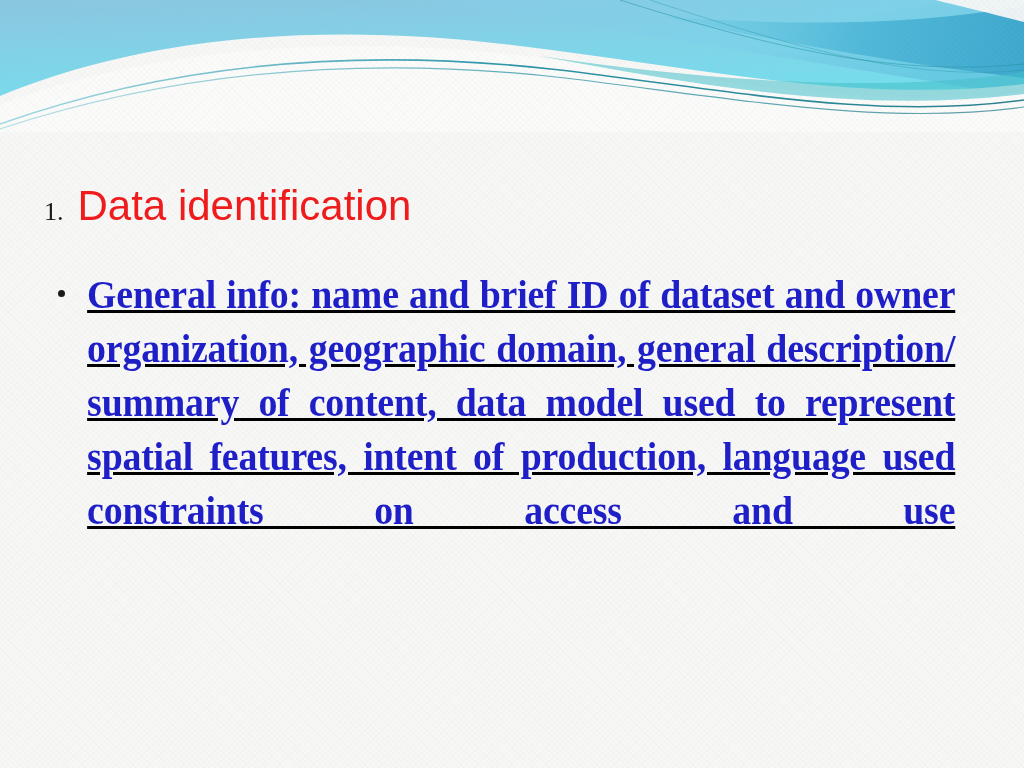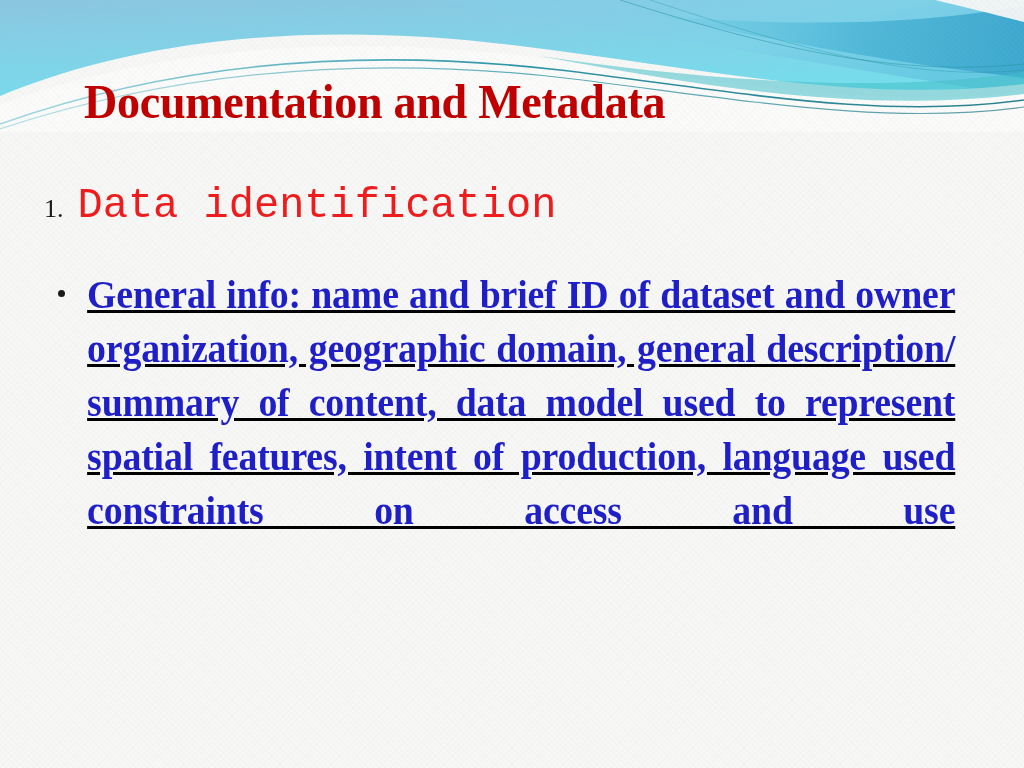--- a/index.html
+++ b/index.html
@@ -76,21 +76,21 @@
     gap: 14px;
   }
   .heading-number {
     font-family: "Liberation Serif", "DejaVu Serif", serif;
     font-size: 26px;
     line-height: 1;
     color: #1a1a1a;
     font-weight: 400;
   }
   .heading-text {
-    font-family: Liberation Mono, monospace;
+    font-family: Liberation Sans, sans-serif;
     font-size: 42px;
     line-height: 1;
     color: #ee1c1c;
     font-weight: 400;
     white-space: nowrap;
   }
 
   
   .body-block {
     position: absolute;
@@ -179,23 +179,20 @@
 
       <path d="M 1024,72 C 880,94 700,80 540,56 C 700,86 860,114 1024,94 Z" fill="#3fbfc9" opacity="0.55"></path>
 
       <path d="M 0,124 C 180,60 370,48 560,70 C 740,92 880,120 1024,100" fill="none" stroke="url(#tealLine)" stroke-width="1.6"></path>
       <path d="M 0,129 C 185,68 375,56 565,78 C 745,100 885,126 1024,107" fill="none" stroke="url(#tealLine)" stroke-width="1.2" opacity="0.75"></path>
       <path d="M 620,0 C 760,44 890,78 1024,64" fill="none" stroke="#1f8fa0" stroke-width="1" opacity="0.5"></path>
       <path d="M 650,0 C 790,46 910,82 1024,70" fill="none" stroke="#1f8fa0" stroke-width="0.9" opacity="0.4"></path>
     </svg>
   </div>
 
-  <div class="title-block">
-    <h1 class="slide-title">Documentation and Metadata</h1>
-  </div>
 
   <div class="heading-row">
     <span class="heading-number">1.</span>
     <span class="heading-text">Data identification</span>
   </div>
 
   <div class="body-block">
     <div class="bullet-item">
       <span class="bullet-marker"></span>
       <span class="bullet-text">General info: name and brief ID of dataset and owner organization, geographic domain, general description/ summary of content, data model used to represent spatial features, intent of production, language used constraints on access and use</span>

